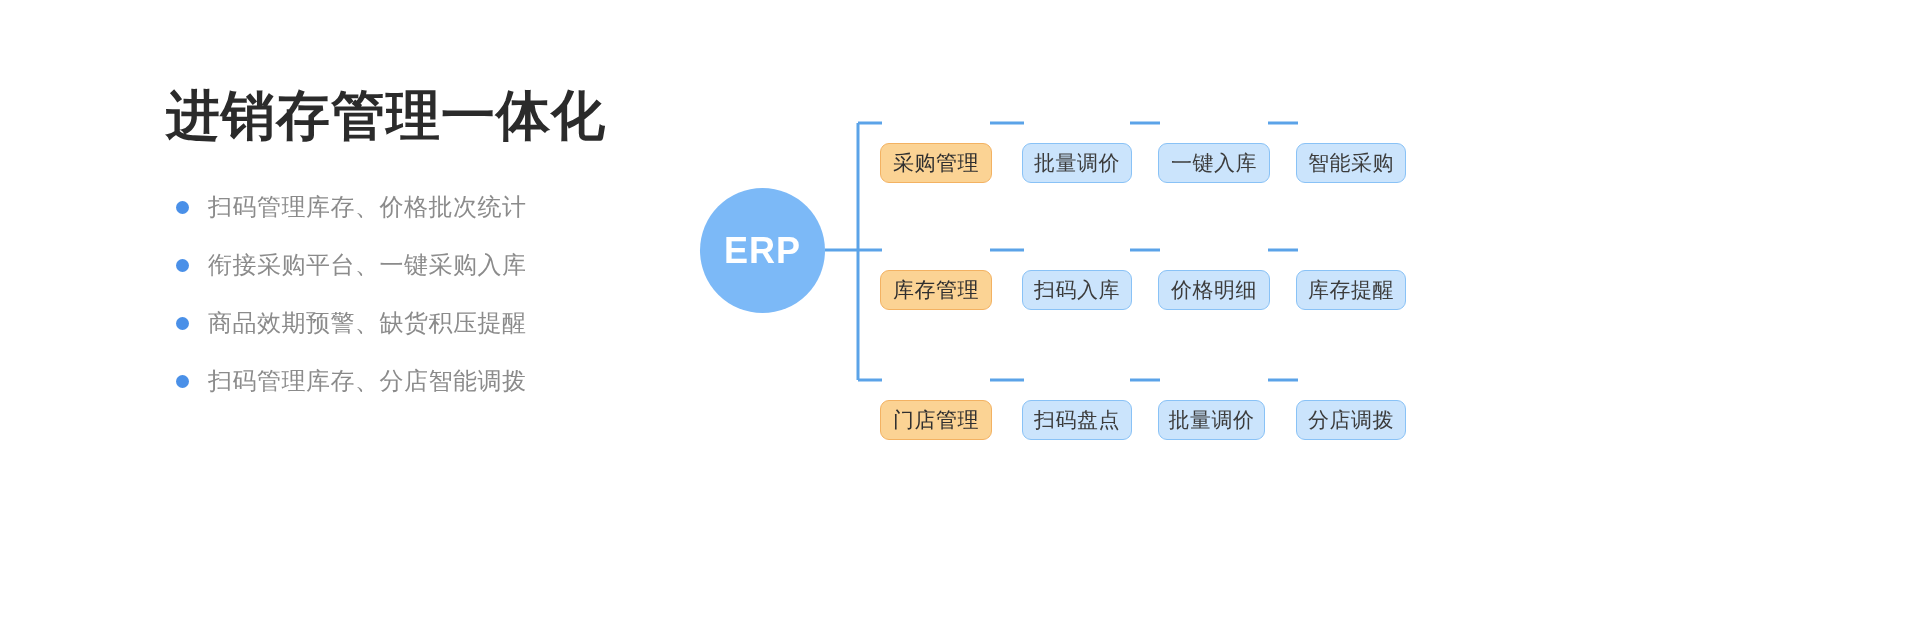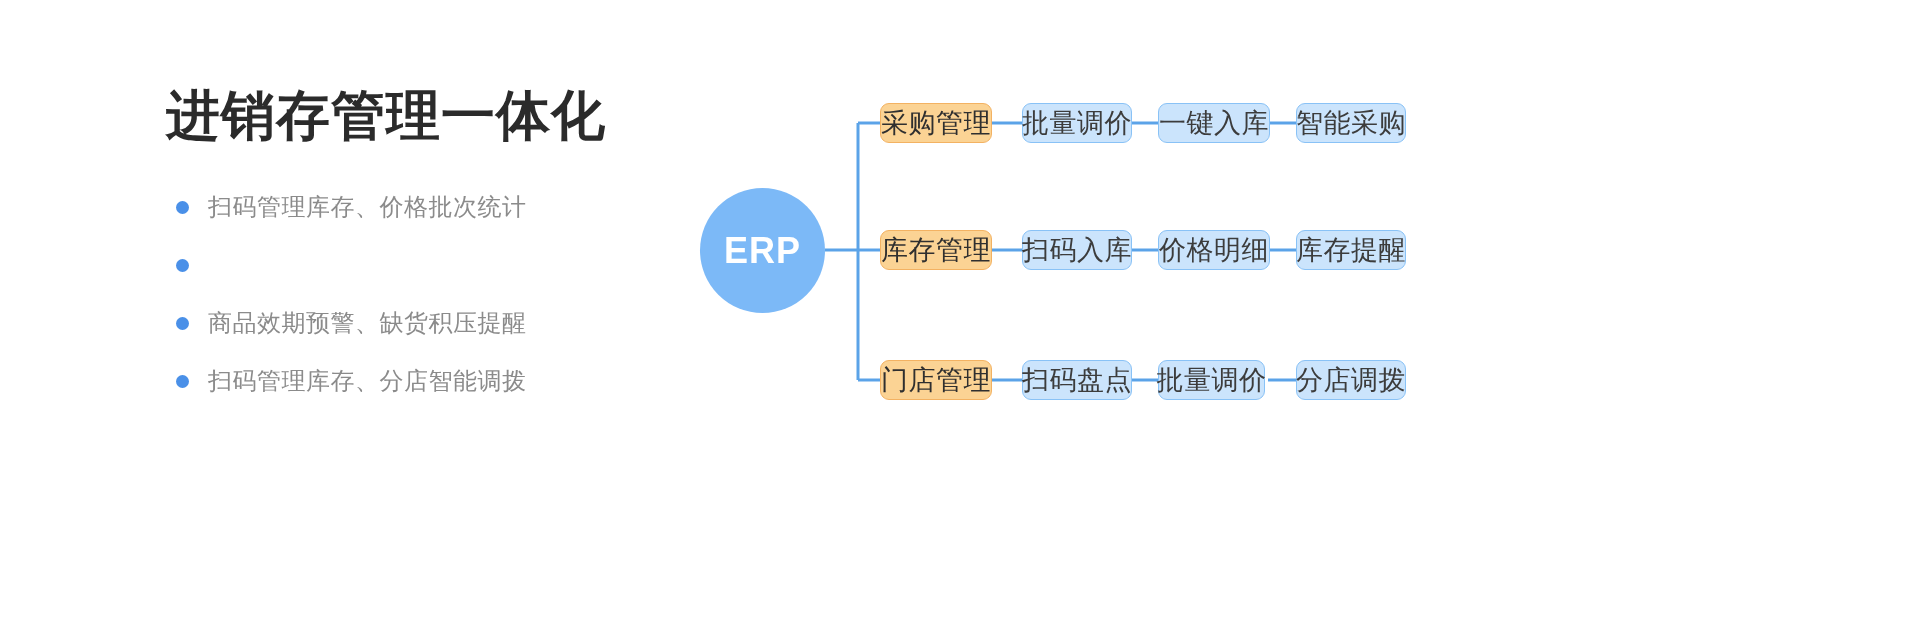--- a/index.html
+++ b/index.html
@@ -34,22 +34,23 @@
     position:absolute;left:10px;top:188px;width:125px;height:125px;border-radius:50%;
     background:#7cb9f7;color:#ffffff;
     display:flex;align-items:center;justify-content:center;
     font-size:36px;letter-spacing:1px;font-weight:bold;
   }
   .svg-links{position:absolute;left:0;top:0;width:1230px;height:624px;}
 
   .node{
     position:absolute;height:40px;border-radius:9px;
     display:flex;align-items:center;justify-content:center;
-    font-size:27px;letter-spacing:0.5px;white-space:nowrap;
+    font-size:21px;letter-spacing:0.5px;white-space:nowrap;
     box-sizing:border-box;
+    margin-top:40px;
   }
   .node.primary{
     background:#fbd394;border:1.6px solid #f3b262;color:#2f2f2f;
   }
   .node.secondary{
     background:#cbe4fc;border:1.6px solid #89c2f6;color:#3c3c3c;
   }
 </style>
 </head>
 <body>
@@ -60,20 +61,21 @@
 
     <div class="page-title">进销存管理一体化</div>
 
     <ul class="feature-list">
       <li class="feature-item">
         <span class="bullet"></span>
         <span>扫码管理库存、价格批次统计</span>
       </li>
       <li class="feature-item">
         <span class="bullet"></span>
+        <span>衔接采购平台、一键采购入库</span>
       </li>
       <li class="feature-item">
         <span class="bullet"></span>
         <span>商品效期预警、缺货积压提醒</span>
       </li>
       <li class="feature-item">
         <span class="bullet"></span>
         <span>扫码管理库存、分店智能调拨</span>
       </li>
     </ul>

